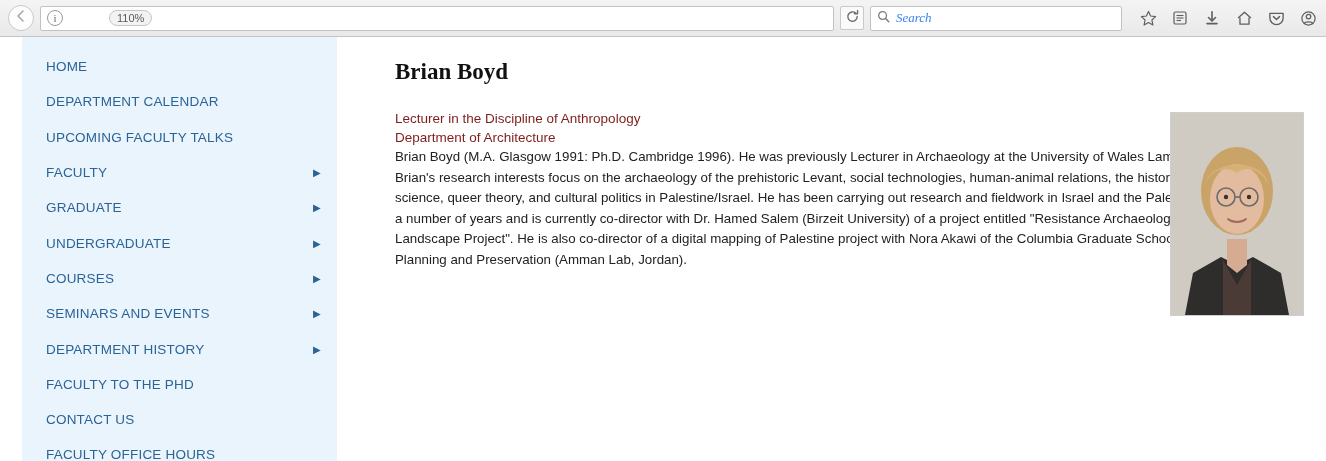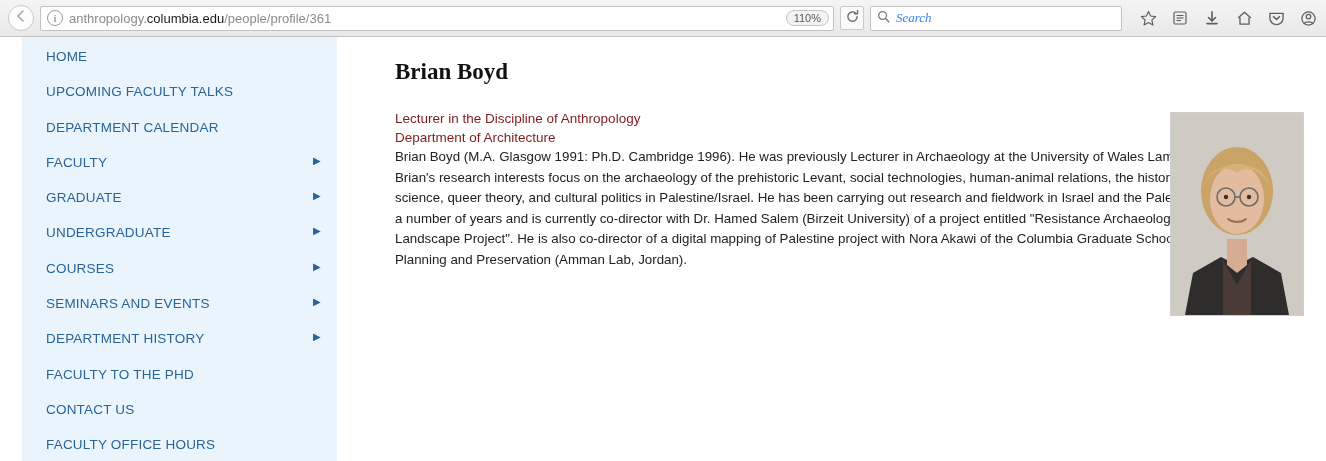--- a/index.html
+++ b/index.html
@@ -129,21 +129,21 @@
     flex: 0 0 auto;
   }
   #sidebar {
     width: 315px;
     background: #eaf4fd;
     flex: 0 0 auto;
     padding-top: 12px;
   }
   .nav-item {
     display: flex;
-    align-items: flex-start;
+    align-items: center;
     justify-content: space-between;
     padding: 0 16px 0 24px;
     height: 35.3px;
     color: #2a6496;
     font-size: 13.5px;
     letter-spacing: 0.2px;
   }
   .nav-item .label { white-space: nowrap; }
   .caret {
     color: #2a6496;
@@ -200,21 +200,20 @@
   <div class="nav-btn">
     <span>
       <svg width="14" height="14" viewBox="0 0 14 14" aria-hidden="true">
         <path d="M9 2 L4 7 L9 12" fill="none" stroke="#a8a8a8" stroke-width="1.6" stroke-linecap="round" stroke-linejoin="round"></path>
       </svg>
     </span>
   </div>
 
   <div class="urlbar">
     <span class="info-icon">i</span>
-    <span class="url-text"><span>anthropology.</span><span class="domain">columbia.edu</span><span>/people/profile/361</span></span>
     <span class="zoom-badge">110%</span>
   </div>
 
   <div class="reload-btn">
     <span>
       <svg width="15" height="15" viewBox="0 0 16 16" aria-hidden="true">
         <path d="M13 8 a5 5 0 1 1 -1.6 -3.6" fill="none" stroke="#6d6d6d" stroke-width="1.5" stroke-linecap="round"></path>
         <path d="M13.4 1.6 L13.4 5 L10 5" fill="none" stroke="#6d6d6d" stroke-width="1.5" stroke-linecap="round" stroke-linejoin="round"></path>
       </svg>
     </span>
@@ -275,24 +274,24 @@
 
 <div id="page">
 
   <div id="left-rail"></div>
 
   <nav id="sidebar">
     <div class="nav-item">
       <span class="label">HOME</span>
     </div>
     <div class="nav-item">
+      <span class="label">DEPARTMENT CALENDAR</span>
+    </div>
+    <div class="nav-item">
       <span class="label">UPCOMING FACULTY TALKS</span>
-    </div>
-    <div class="nav-item">
-      <span class="label">DEPARTMENT CALENDAR</span>
     </div>
     <div class="nav-item">
       <span class="label">FACULTY</span>
       <span class="caret">▶</span>
     </div>
     <div class="nav-item">
       <span class="label">GRADUATE</span>
       <span class="caret">▶</span>
     </div>
     <div class="nav-item">

